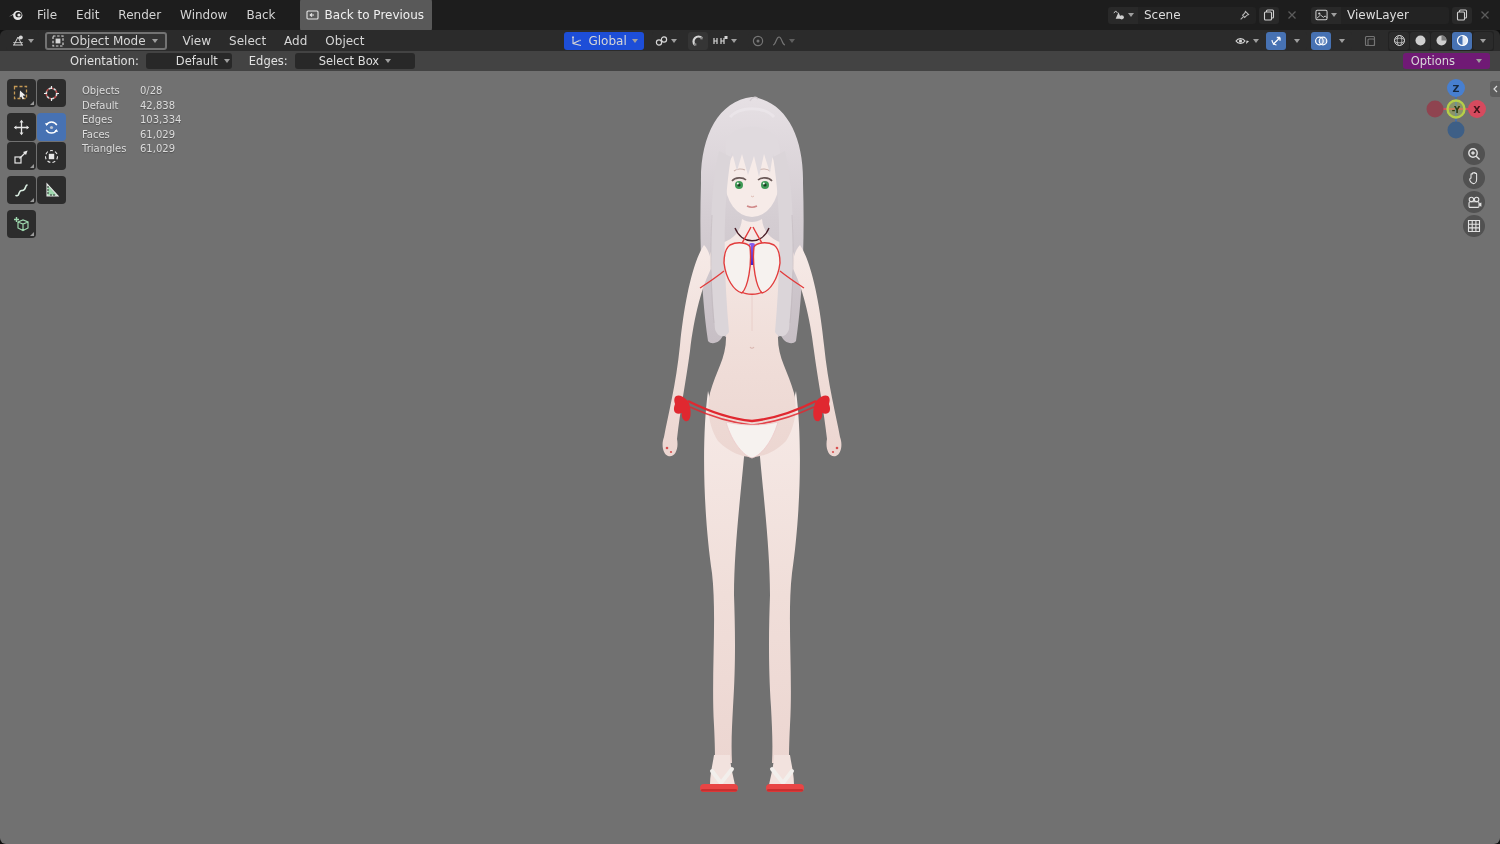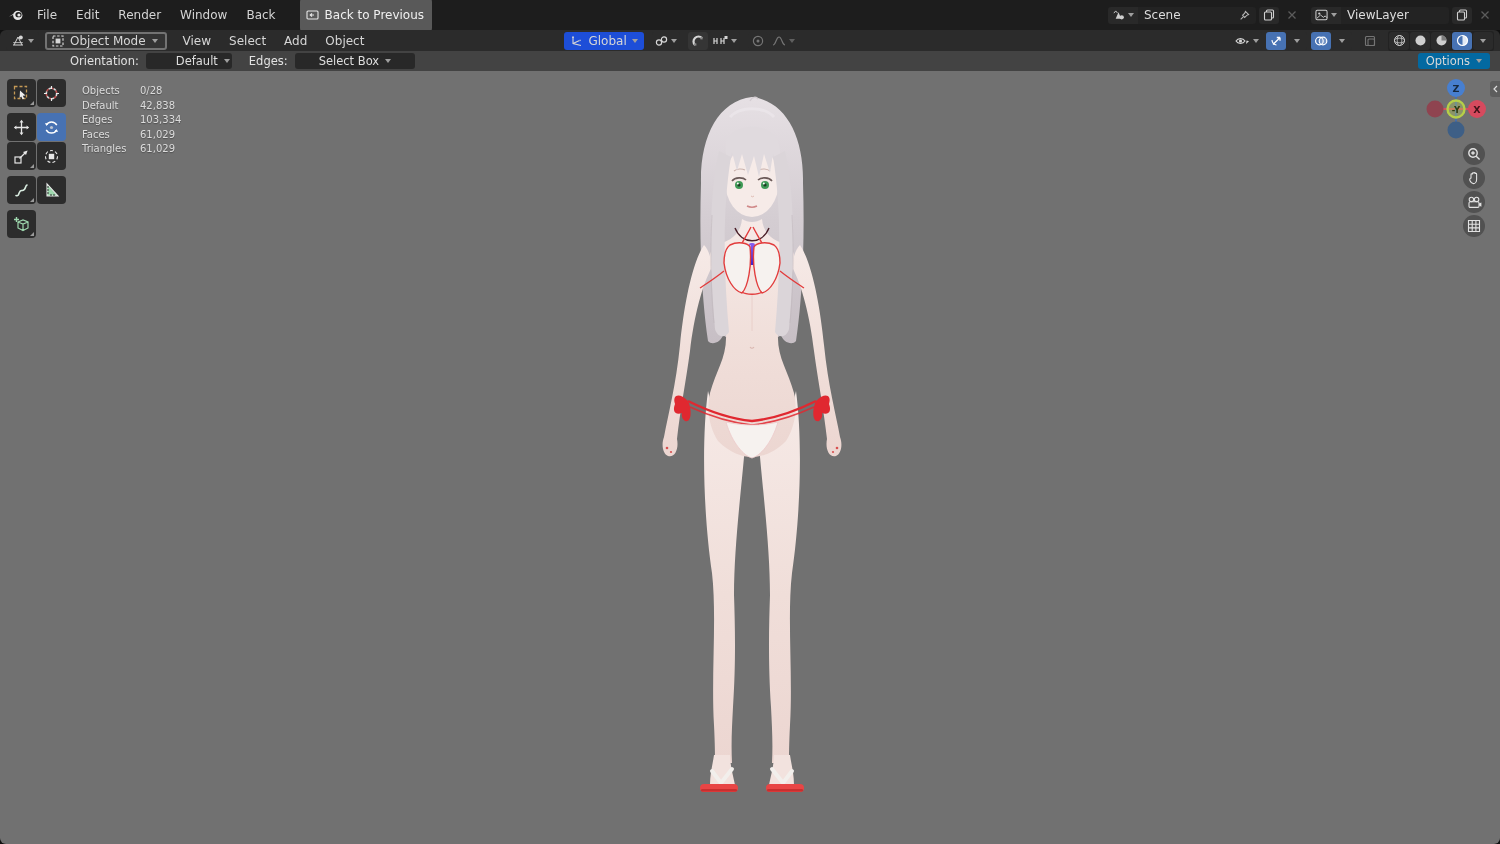--- a/index.html
+++ b/index.html
@@ -41,21 +41,21 @@
   .hdr-btn.dim { opacity:.45; }
   .orient-drop { display:flex; align-items:center; gap:5px; background:#1d4ed8; border-radius:3px; height:18px; padding:0 6px; }
   .chev { width:0; height:0; border-left:3.5px solid transparent; border-right:3.5px solid transparent; border-top:4.5px solid #9f9f9f; }
   .center-cluster { margin-left:190px; display:flex; align-items:center; gap:8px; }
   .right-cluster { margin-left:auto; display:flex; align-items:center; gap:4px; }
   .shade-group { display:flex; align-items:center; gap:1px; background:#222; border-radius:3px; padding:1px; }
 
   
   .tool-settings { height:20px; background:#434343; display:flex; align-items:center; padding:0 10px; font-size:11.5px; color:#e2e2e2; gap:7px; flex:0 0 auto; }
   .dark-drop { background:#282828; border-radius:3px; height:16px; display:flex; align-items:center; gap:6px; padding:0 24px; color:#dedede; }
-  .options-btn { margin-left:auto; background:#0369a1; border-radius:3px; height:16px; display:flex; align-items:center; gap:6px; padding:0 8px; color:#d8d8d8; }
+  .options-btn { margin-left:auto; background:#701a75; border-radius:3px; height:16px; display:flex; align-items:center; gap:21px; padding:0 8px; color:#d8d8d8; }
 
   
   .viewport { position:relative; flex:1; background:#717171; min-height:0; }
 
   .tools { position:absolute; left:7px; top:8px; width:59px; }
   .tool-row { display:flex; gap:1px; margin-bottom:1px; }
   .tool-row.gap { margin-top:6px; }
   .tool-btn { width:29px; height:28px; background:#2c2c2c; border-radius:4px; display:flex; align-items:center; justify-content:center; position:relative; }
   .tool-btn.active { background:#4772b3; }
   .tool-btn.has-sub::after { content:""; position:absolute; right:2.5px; bottom:2.5px; width:0; height:0; border-left:4px solid transparent; border-bottom:4px solid #9a9a9a; }

